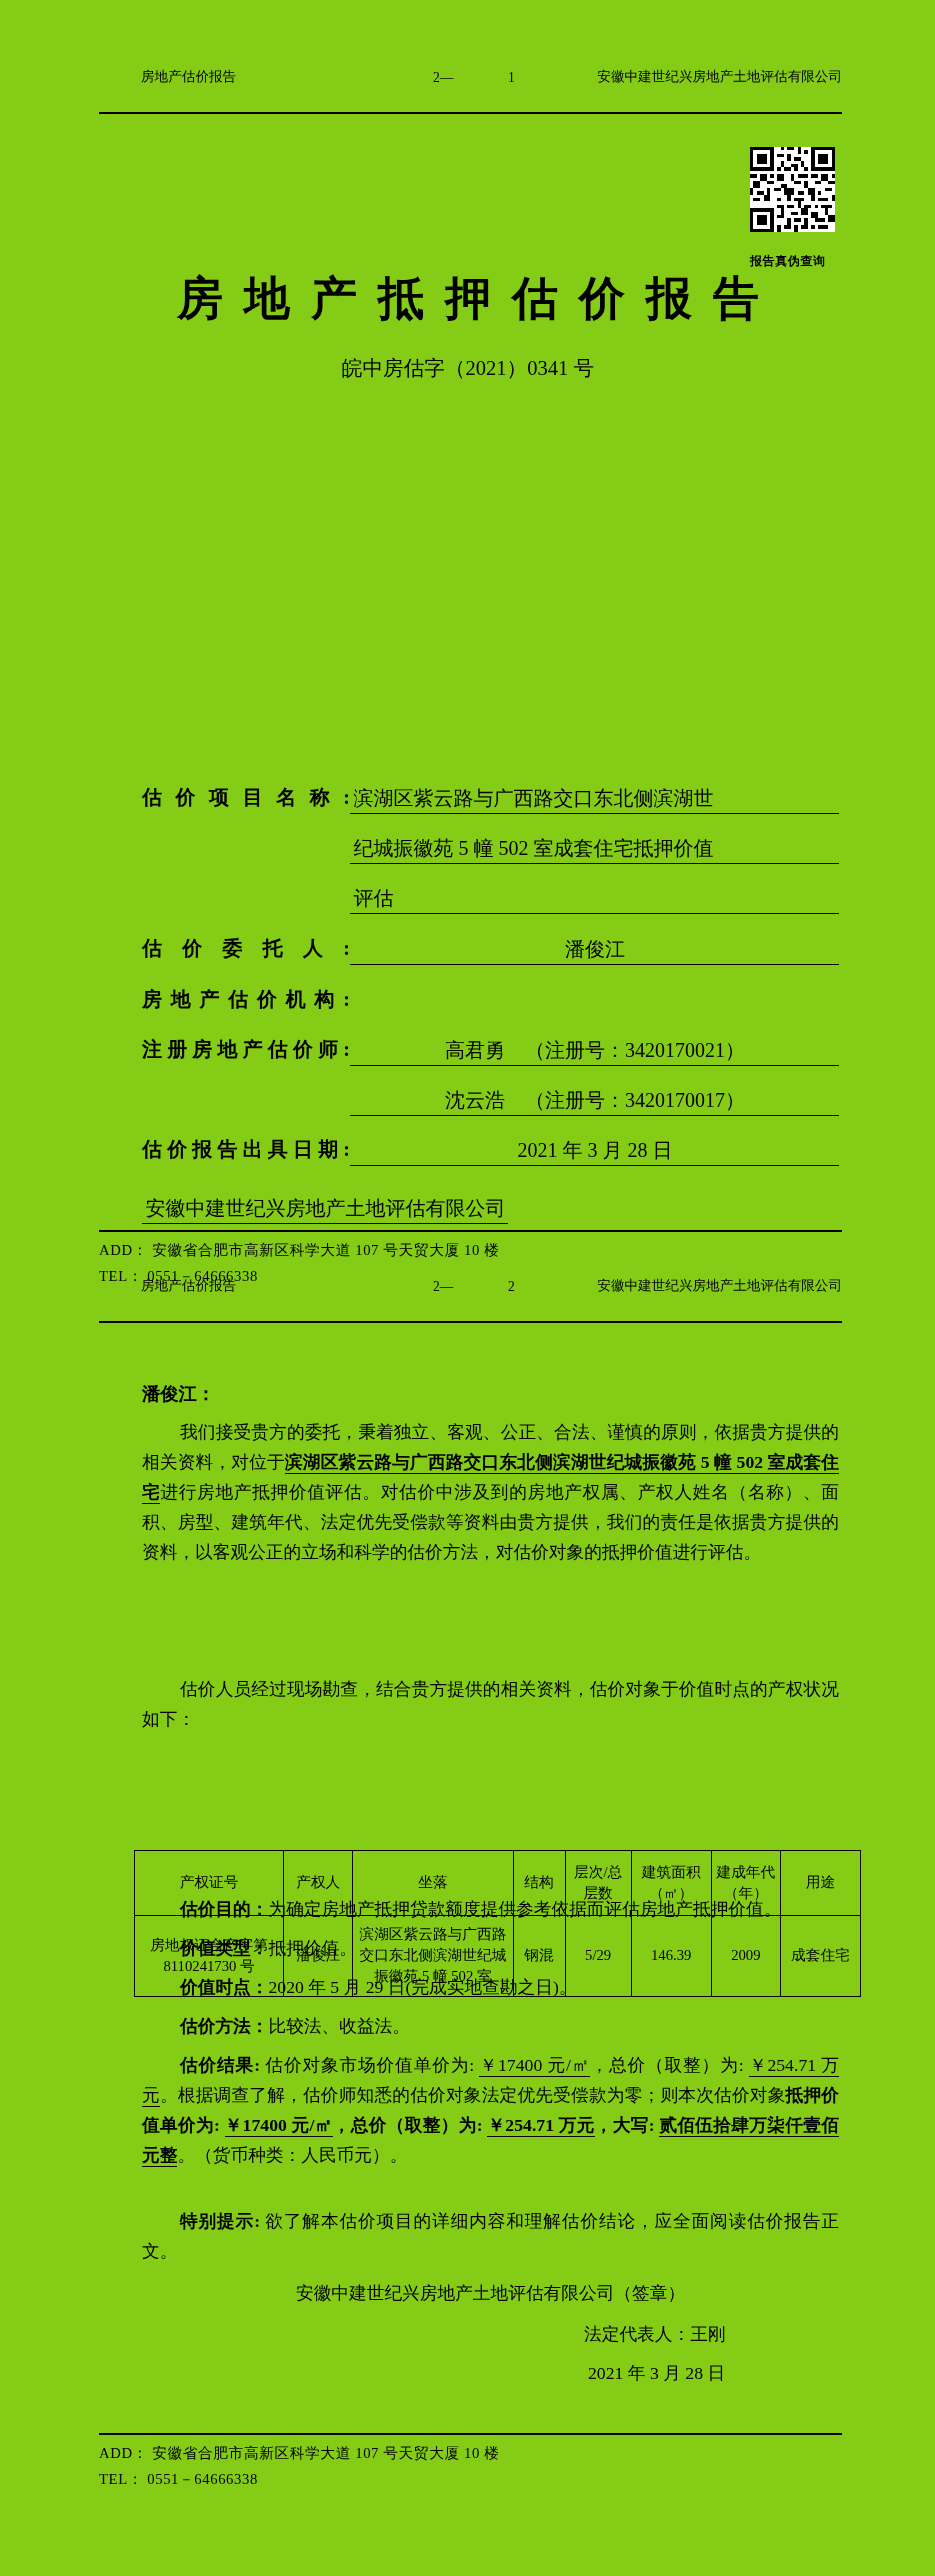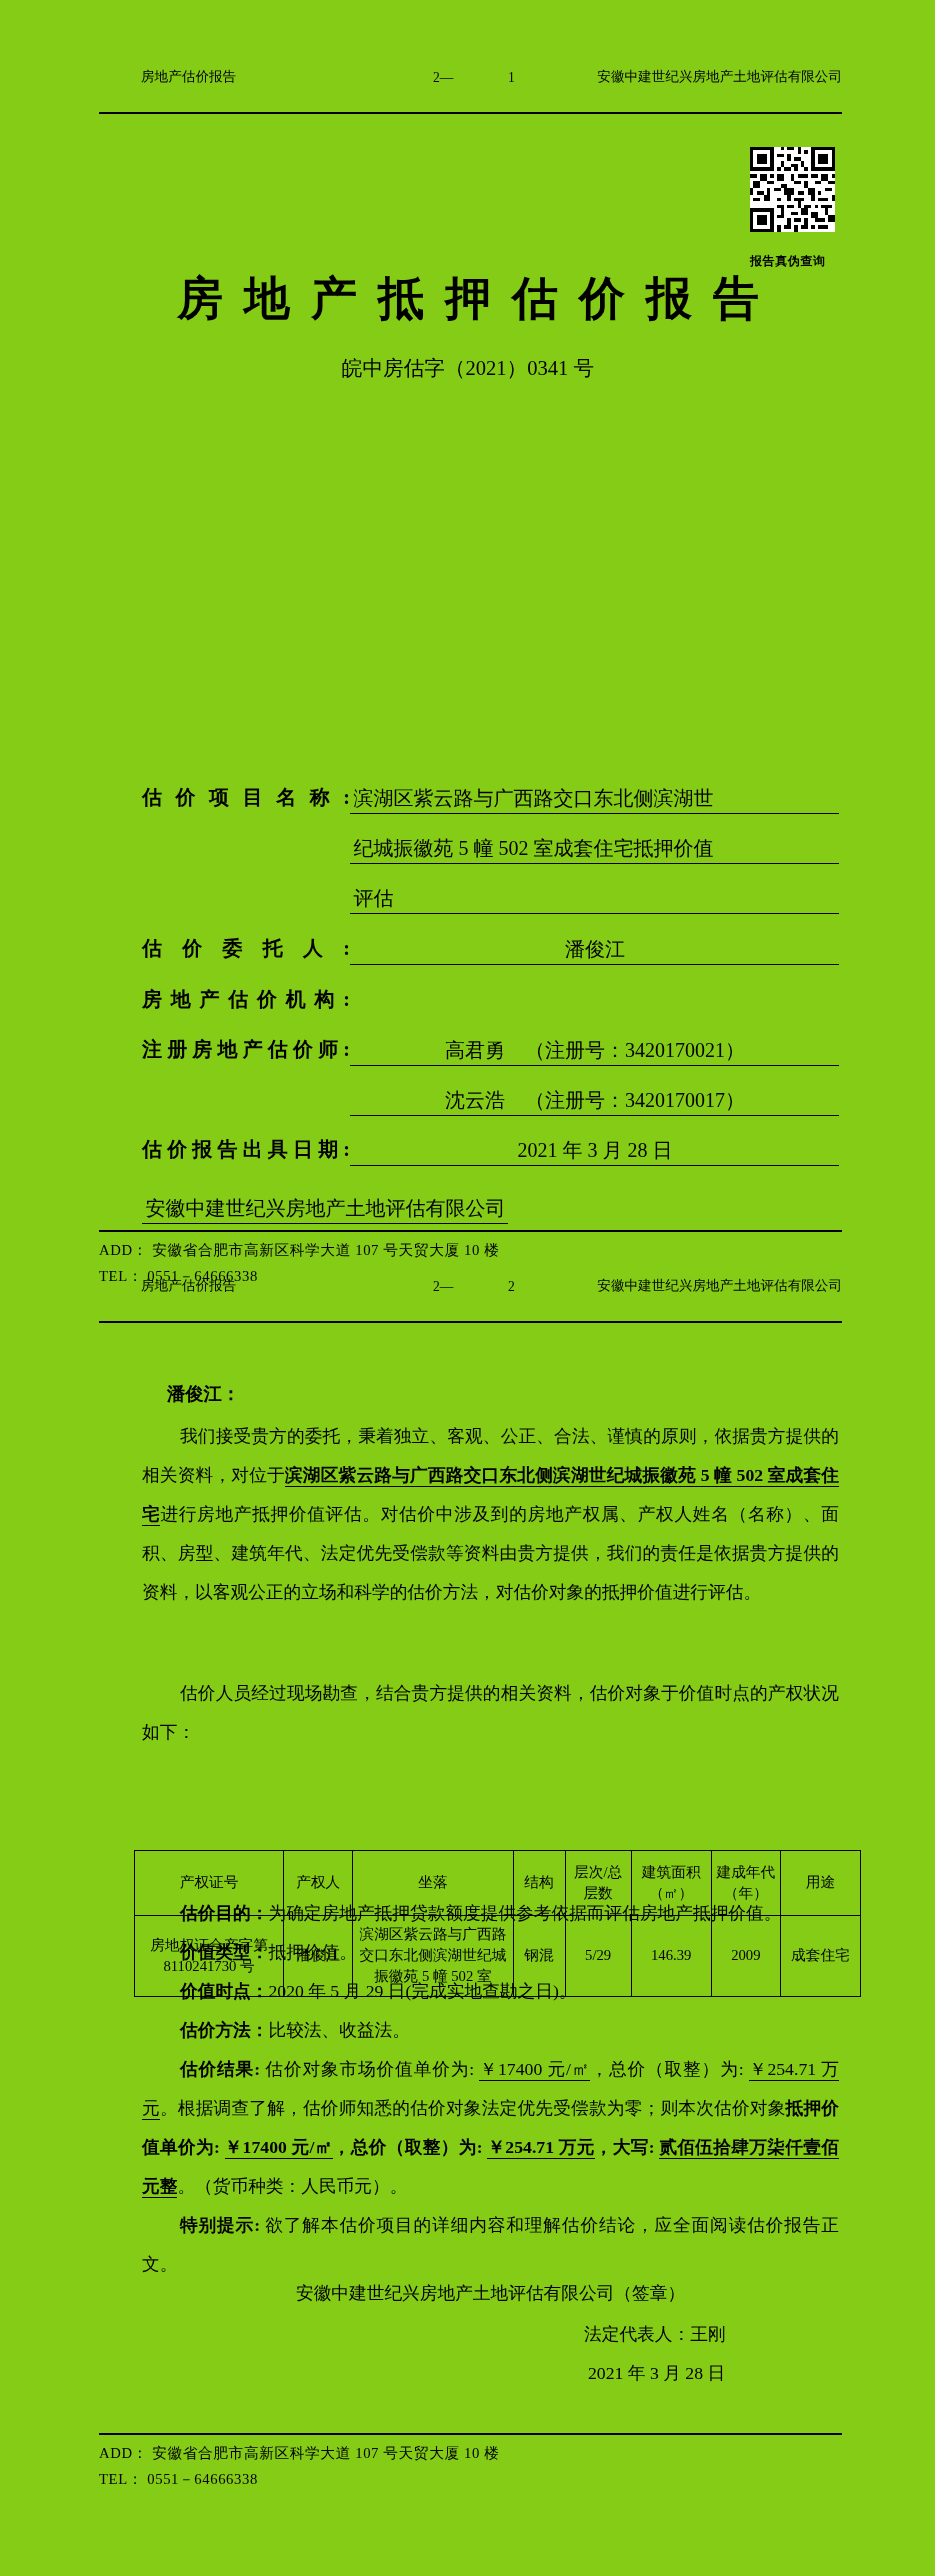--- a/index.html
+++ b/index.html
@@ -28,25 +28,25 @@
   .doc-title{left:0;width:936px;text-align:center;font-size:46px;font-weight:bold;letter-spacing:21px;padding-left:21px;box-sizing:border-box;white-space:nowrap;}
   .doc-number{left:0;width:936px;text-align:center;font-size:20.6px;white-space:nowrap;}
   .letter-title{left:0;width:936px;text-align:center;font-size:25px;font-weight:bold;letter-spacing:14px;padding-left:14px;box-sizing:border-box;white-space:nowrap;}
   
   .frow{left:142px;width:697px;display:flex;align-items:flex-start;height:38px;}
   .flabel{width:208px;font-size:20px;font-weight:bold;text-align:justify;text-align-last:justify;line-height:1.1;flex:0 0 208px;}
   .fspacer{width:208px;flex:0 0 208px;}
   .fval{flex:1;border-bottom:1.2px solid #000;font-size:20px;line-height:1.25;padding:0 2.4px 1.8px 3.5px;white-space:nowrap;}
   .fval.center{text-align:center;}
   
-  .body-text{left:142px;width:697px;font-size:17.7px;line-height:39px;text-align:justify;}
+  .body-text{left:142px;width:697px;font-size:17.7px;line-height:30px;text-align:justify;}
   .indent{text-indent:38px;}
   .b{font-weight:bold;}
   .u{border-bottom:1.2px solid #000;padding-bottom:0.6px;}
-  .salut{left:142px;font-size:18.3px;font-weight:bold;margin-left:25px;}
+  .salut{left:142px;font-size:18.3px;font-weight:bold;}
   
   .ptable{left:134px;width:727px;border-collapse:collapse;table-layout:fixed;}
   .ptable td{border:0.6px solid #000;text-align:center;vertical-align:middle;font-size:14.7px;line-height:21px;padding:2.4px 3.5px;}
   .ptable{border:1.2px solid #000;}
   .ptable .hrow td{height:59px;}
   .ptable .drow td{height:75px;}
   
   .sign-company{left:142px;width:697px;text-align:center;font-size:17.7px;white-space:nowrap;}
   .sign-rep{left:584px;font-size:17.7px;white-space:nowrap;}
   .sign-date{left:588px;font-size:17.7px;white-space:nowrap;}

